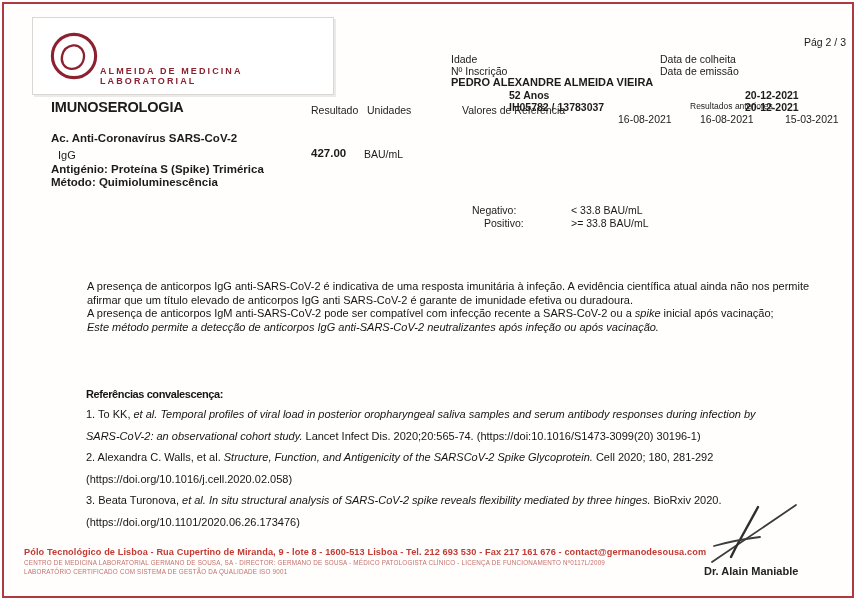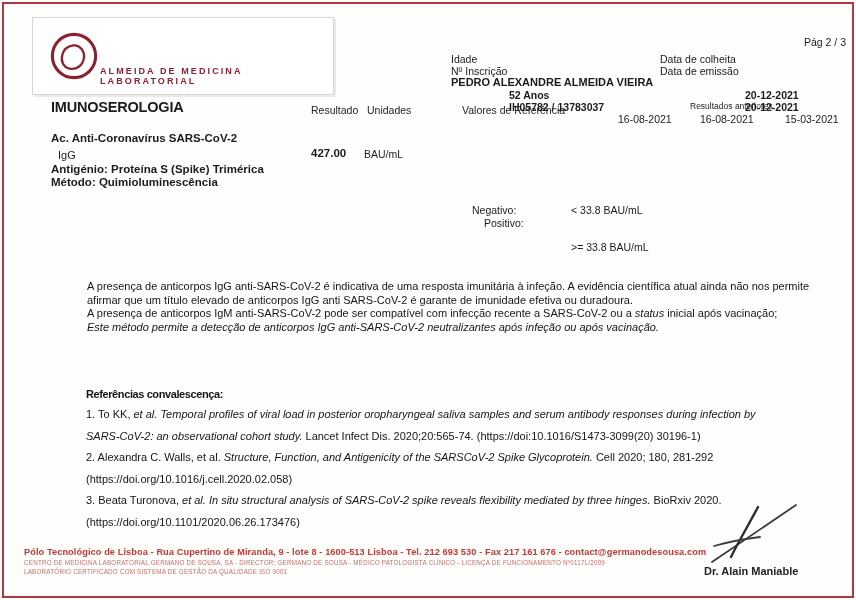--- a/index.html
+++ b/index.html
@@ -99,25 +99,25 @@
   <div class="abs test" style="left:47px;top:128px;">Ac. Anti-Coronavírus SARS-CoV-2</div>
   <div class="abs analyte" style="left:54px;top:145px;">IgG</div>
   <div class="abs resval" style="left:307px;top:143px;">427.00</div>
   <div class="abs unit" style="left:360px;top:144px;">BAU/mL</div>
   <div class="abs test" style="left:47px;top:159px;">Antigénio: Proteína S (Spike) Trimérica</div>
   <div class="abs test" style="left:47px;top:172px;">Método: Quimioluminescência</div>
 
   <div class="abs reflab" style="left:468px;top:200px;">Negativo:</div>
   <div class="abs reflab" style="left:567px;top:200px;">&lt; 33.8 BAU/mL</div>
   <div class="abs reflab" style="left:468px;top:213px;padding-left:12px;">Positivo:</div>
-  <div class="abs reflab" style="left:567px;top:213px;margin-top:24px;">&gt;= 33.8 BAU/mL</div>
+  <div class="abs reflab" style="left:567px;top:213px;">&gt;= 33.8 BAU/mL</div>
 
   <div class="interp">
     <p>A presença de anticorpos IgG anti-SARS-CoV-2 é indicativa de uma resposta imunitária à infeção. A evidência científica atual ainda não nos permite afirmar que um título elevado de anticorpos IgG anti SARS-CoV-2 é garante de imunidade efetiva ou duradoura.</p>
-    <p><span>A presença de anticorpos IgM anti-SARS-CoV-2 pode ser compatível com infecção recente a SARS-CoV-2 ou a </span><span class="i">status</span><span> inicial após vacinação;</span></p>
+    <p><span>A presença de anticorpos IgM anti-SARS-CoV-2 pode ser compatível com infecção recente a SARS-CoV-2 ou a </span><span class="i">spike</span><span> inicial após vacinação;</span></p>
     <p class="i">Este método permite a detecção de anticorpos IgG anti-SARS-CoV-2 neutralizantes após infeção ou após vacinação.</p>
   </div>
 
   <div class="refs">
     <p class="refs-title">Referências convalescença:</p>
     <p class="ref-item"><span>1. To KK, </span><span class="i">et al. Temporal profiles of viral load in posterior oropharyngeal saliva samples and serum antibody responses during infection by SARS-CoV-2: an observational cohort study.</span><span> Lancet Infect Dis. 2020;20:565-74. (https://doi:10.1016/S1473-3099(20) 30196-1)</span></p>
     <p class="ref-item"><span>2. Alexandra C. Walls, et al. </span><span class="i">Structure, Function, and Antigenicity of the SARSCoV-2 Spike Glycoprotein.</span><span> Cell 2020; 180, 281-292 (https://doi.org/10.1016/j.cell.2020.02.058)</span></p>
     <p class="ref-item"><span>3. Beata Turonova, </span><span class="i">et al. In situ structural analysis of SARS-CoV-2 spike reveals flexibility mediated by three hinges.</span><span> BioRxiv 2020. (https://doi.org/10.1101/2020.06.26.173476)</span></p>
   </div>
 

